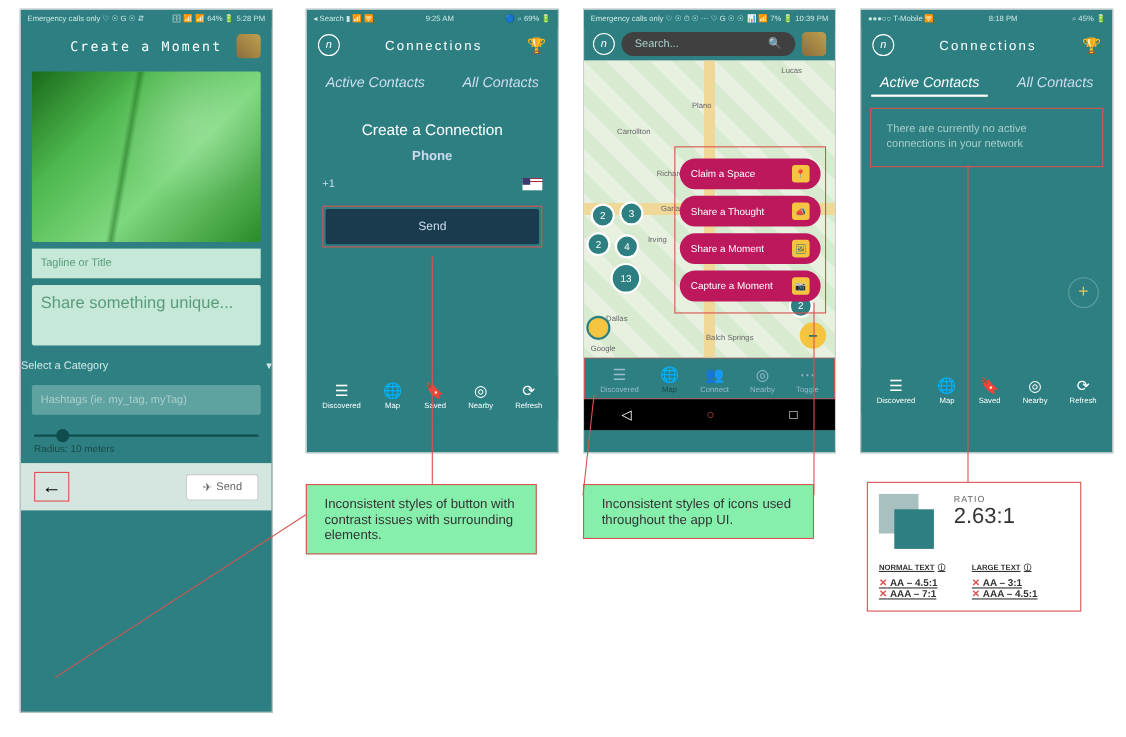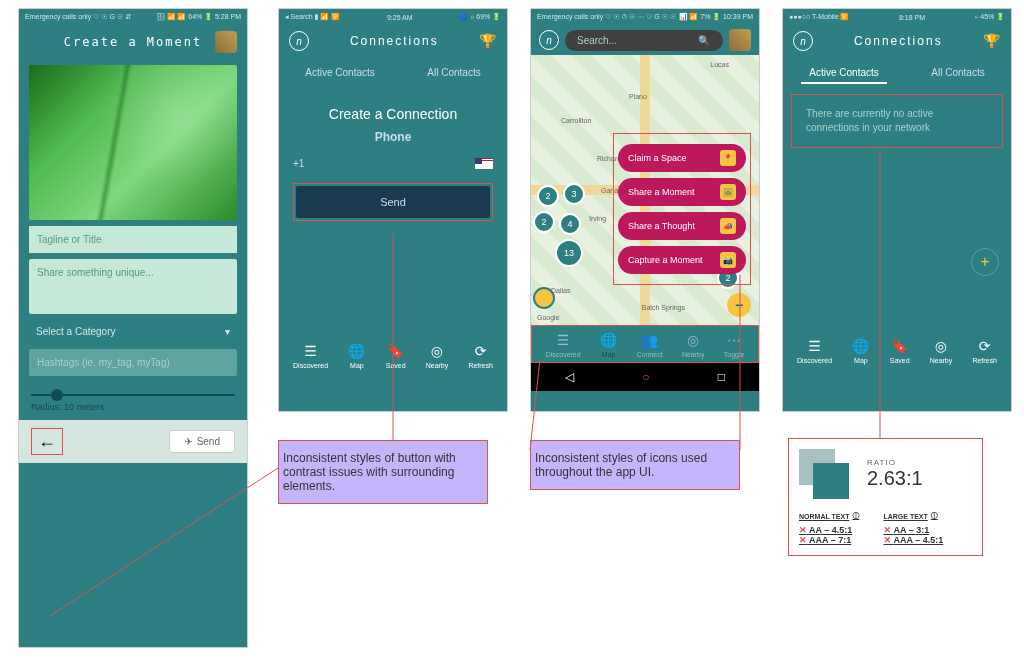--- a/index.html
+++ b/index.html
@@ -5,31 +5,31 @@
   * { box-sizing: border-box; margin: 0; padding: 0; font-family: -apple-system, Helvetica, Arial, sans-serif; }
   body { background: #fff; width: 1024px; height: 670px; position: relative; }
   .phone { position: absolute; width: 230px; border: 1px solid #ccc; background: #2d7f82; color: #fff; overflow: hidden; }
   .status-bar { height: 16px; display: flex; justify-content: space-between; align-items: center; font-size: 7px; padding: 2px 6px; color: #d0e8e8; }
   .status-bar.light { background: #2d7f82; }
   .header { display: flex; align-items: center; justify-content: space-between; padding: 6px 10px; font-size: 12px; }
   .header .title { flex: 1; text-align: center; letter-spacing: 1px; font-weight: 500; }
   .trophy { color: #f5c542; font-size: 14px; }
   .logo-circle { width: 20px; height: 20px; border: 1.5px solid #fff; border-radius: 50%; display: flex; align-items: center; justify-content: center; font-size: 10px; font-style: italic; }
   .avatar { width: 22px; height: 22px; border-radius: 4px; background: linear-gradient(45deg, #8a6d3b, #c0a050); }
-  .tabs { display: flex; justify-content: space-around; font-size: 10px; padding: 6px 0; }
+  .tabs { display: flex; justify-content: space-around; font-size: 13px; padding: 6px 0; font-style: italic; }
   .tab { color: #cde; cursor: pointer; padding: 4px 8px; }
   .tab.active { color: #fff; border-bottom: 2px solid #fff; }
   .bottom-nav { display: flex; justify-content: space-around; padding: 6px 4px 8px; background: #2d7f82; }
   .nav-item { display: flex; flex-direction: column; align-items: center; font-size: 7px; color: #fff; gap: 3px; }
   .nav-icon { font-size: 14px; }
-  .annotation { position: absolute; border: 1px solid #d9534f; padding: 10px 4px; font-size: 12px; color: #333; background: #c4b5fd; }
+  .annotation { position: absolute; border: 1px solid #d9534f; padding: 10px 16px; font-size: 12px; color: #333; background: #86efac; }
   .redbox { border: 1.5px solid #d9534f; }
   .input-field { background: #c5e8d8; color: #5a9b7a; padding: 8px; margin: 6px 10px; font-size: 10px; border-radius: 0; }
-  .textarea-field { background: #c5e8d8; color: #5a9b7a; padding: 8px; margin: 6px 10px; font-size: 10px; height: 55px; border-radius: 2px; }
-  .select-row { display: flex; justify-content: space-between; align-items: center; padding: 6px 17px; font-size: 10px; color: #d0e8e8; }
+  .textarea-field { background: #c5e8d8; color: #5a9b7a; padding: 8px; margin: 6px 10px; font-size: 15px; height: 55px; border-radius: 2px; }
+  .select-row { display: flex; justify-content: space-between; align-items: center; padding: 6px 0; font-size: 10px; color: #d0e8e8; }
   .hashtag-field { background: #5fa3a0; color: #a8d0cd; padding: 8px; margin: 6px 10px; font-size: 10px; border-radius: 2px; }
   .slider-track { margin: 18px 12px 4px; height: 2px; background: #0f4c4e; position: relative; }
   .slider-thumb { position: absolute; left: 10%; top: -5px; width: 12px; height: 12px; background: #0f4c4e; border-radius: 50%; }
   .radius-label { font-size: 9px; padding: 2px 12px; color: #1a4a4c; }
   .bottom-actions { display: flex; justify-content: space-between; align-items: center; padding: 8px 12px; background: #d5e6e0; margin-top: 6px; }
   .back-btn { font-size: 18px; color: #000; padding: 2px 6px; }
   .send-btn-light { background: #fff; border: 1px solid #ccc; padding: 5px 14px; font-size: 10px; color: #666; display: flex; align-items: center; gap: 4px; border-radius: 3px; }
   .mid-content { padding: 6px 14px; }
   .mid-title { font-size: 14px; font-weight: 500; margin: 12px 0 8px; text-align: center; }
   .phone-label { text-align: center; font-size: 12px; color: #cde; margin-bottom: 10px; font-weight: bold; }
@@ -187,26 +187,26 @@
     <div class="map-cluster" style="top:158px; left:28px;">4</div>
     <div class="map-cluster lg" style="top:184px; left:24px;">13</div>
     <div class="map-cluster" style="top:212px; right:20px;">2</div>
     <div class="map-cluster" style="top:232px; left:2px; background:#f5c542; border-color:#2d7f82;"></div>
     <div class="redbox pill-stack" style="padding:4px;">
       <div class="pill-btn">
           <span>Claim a Space</span>
           <span class="pill-icon">📍</span>
         </div>
       <div class="pill-btn">
+          <span>Share a Thought</span>
+          <span class="pill-icon">📣</span>
+        </div>
+      <div class="pill-btn">
           <span>Share a Moment</span>
           <span class="pill-icon">🖼</span>
-        </div>
-      <div class="pill-btn">
-          <span>Share a Thought</span>
-          <span class="pill-icon">📣</span>
         </div>
       <div class="pill-btn">
           <span>Capture a Moment</span>
           <span class="pill-icon">📷</span>
         </div>
     </div>
     <div class="fab-minus">−</div>
     <div class="google-logo">Google</div>
   </div>
   <div class="redbox" style="margin:0;">
@@ -286,21 +286,21 @@
 </div>
 
 <div class="annotation" style="left:278px; top:440px; width:210px;">
   <span>Inconsistent styles of button with contrast issues with surrounding elements.</span>
 </div>
 <div class="annotation" style="left:530px; top:440px; width:210px;">
   <span>Inconsistent styles of icons used throughout the app UI.</span>
 </div>
 
 <div class="swatch-panel" style="left:788px; top:438px;">
-  <div style="display:flex; gap:18px; align-items:center;">
+  <div style="display:flex; gap:18px; align-items:flex-start;">
     <div class="swatches">
       <div class="sw1"></div>
       <div class="sw2"></div>
     </div>
     <div>
       <div class="ratio-label">RATIO</div>
       <div class="ratio-val">2.63:1</div>
     </div>
   </div>
   <div class="compliance-row">

